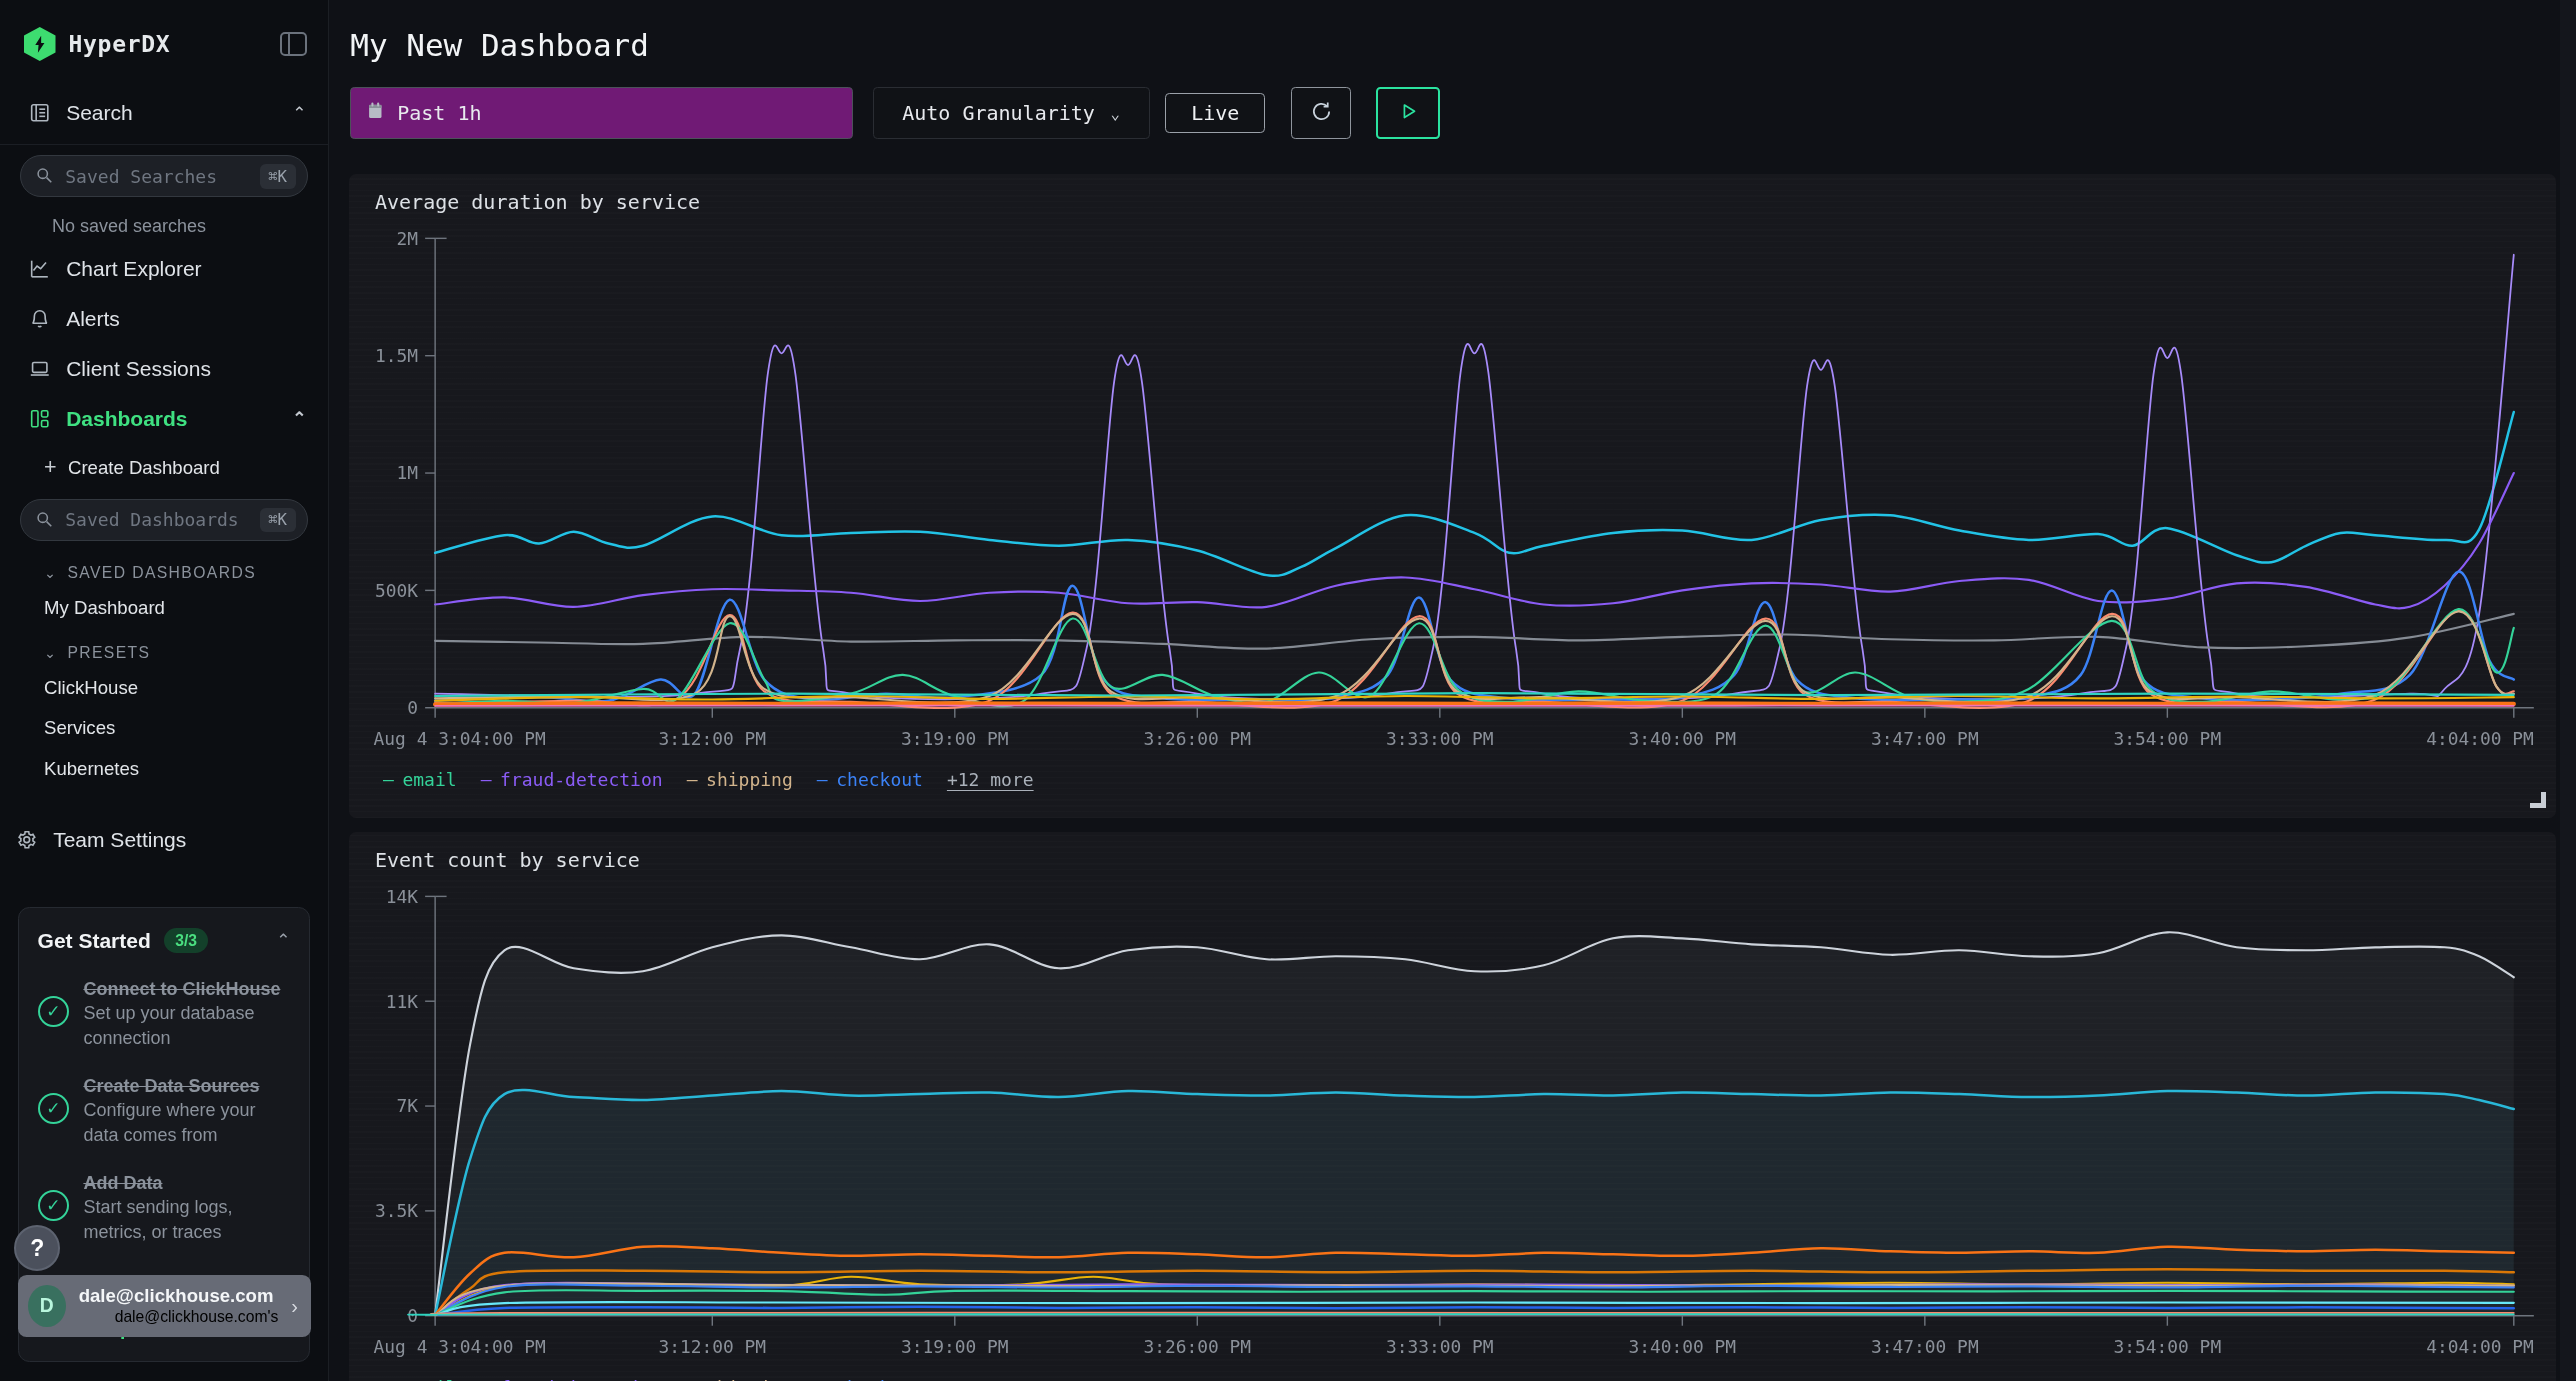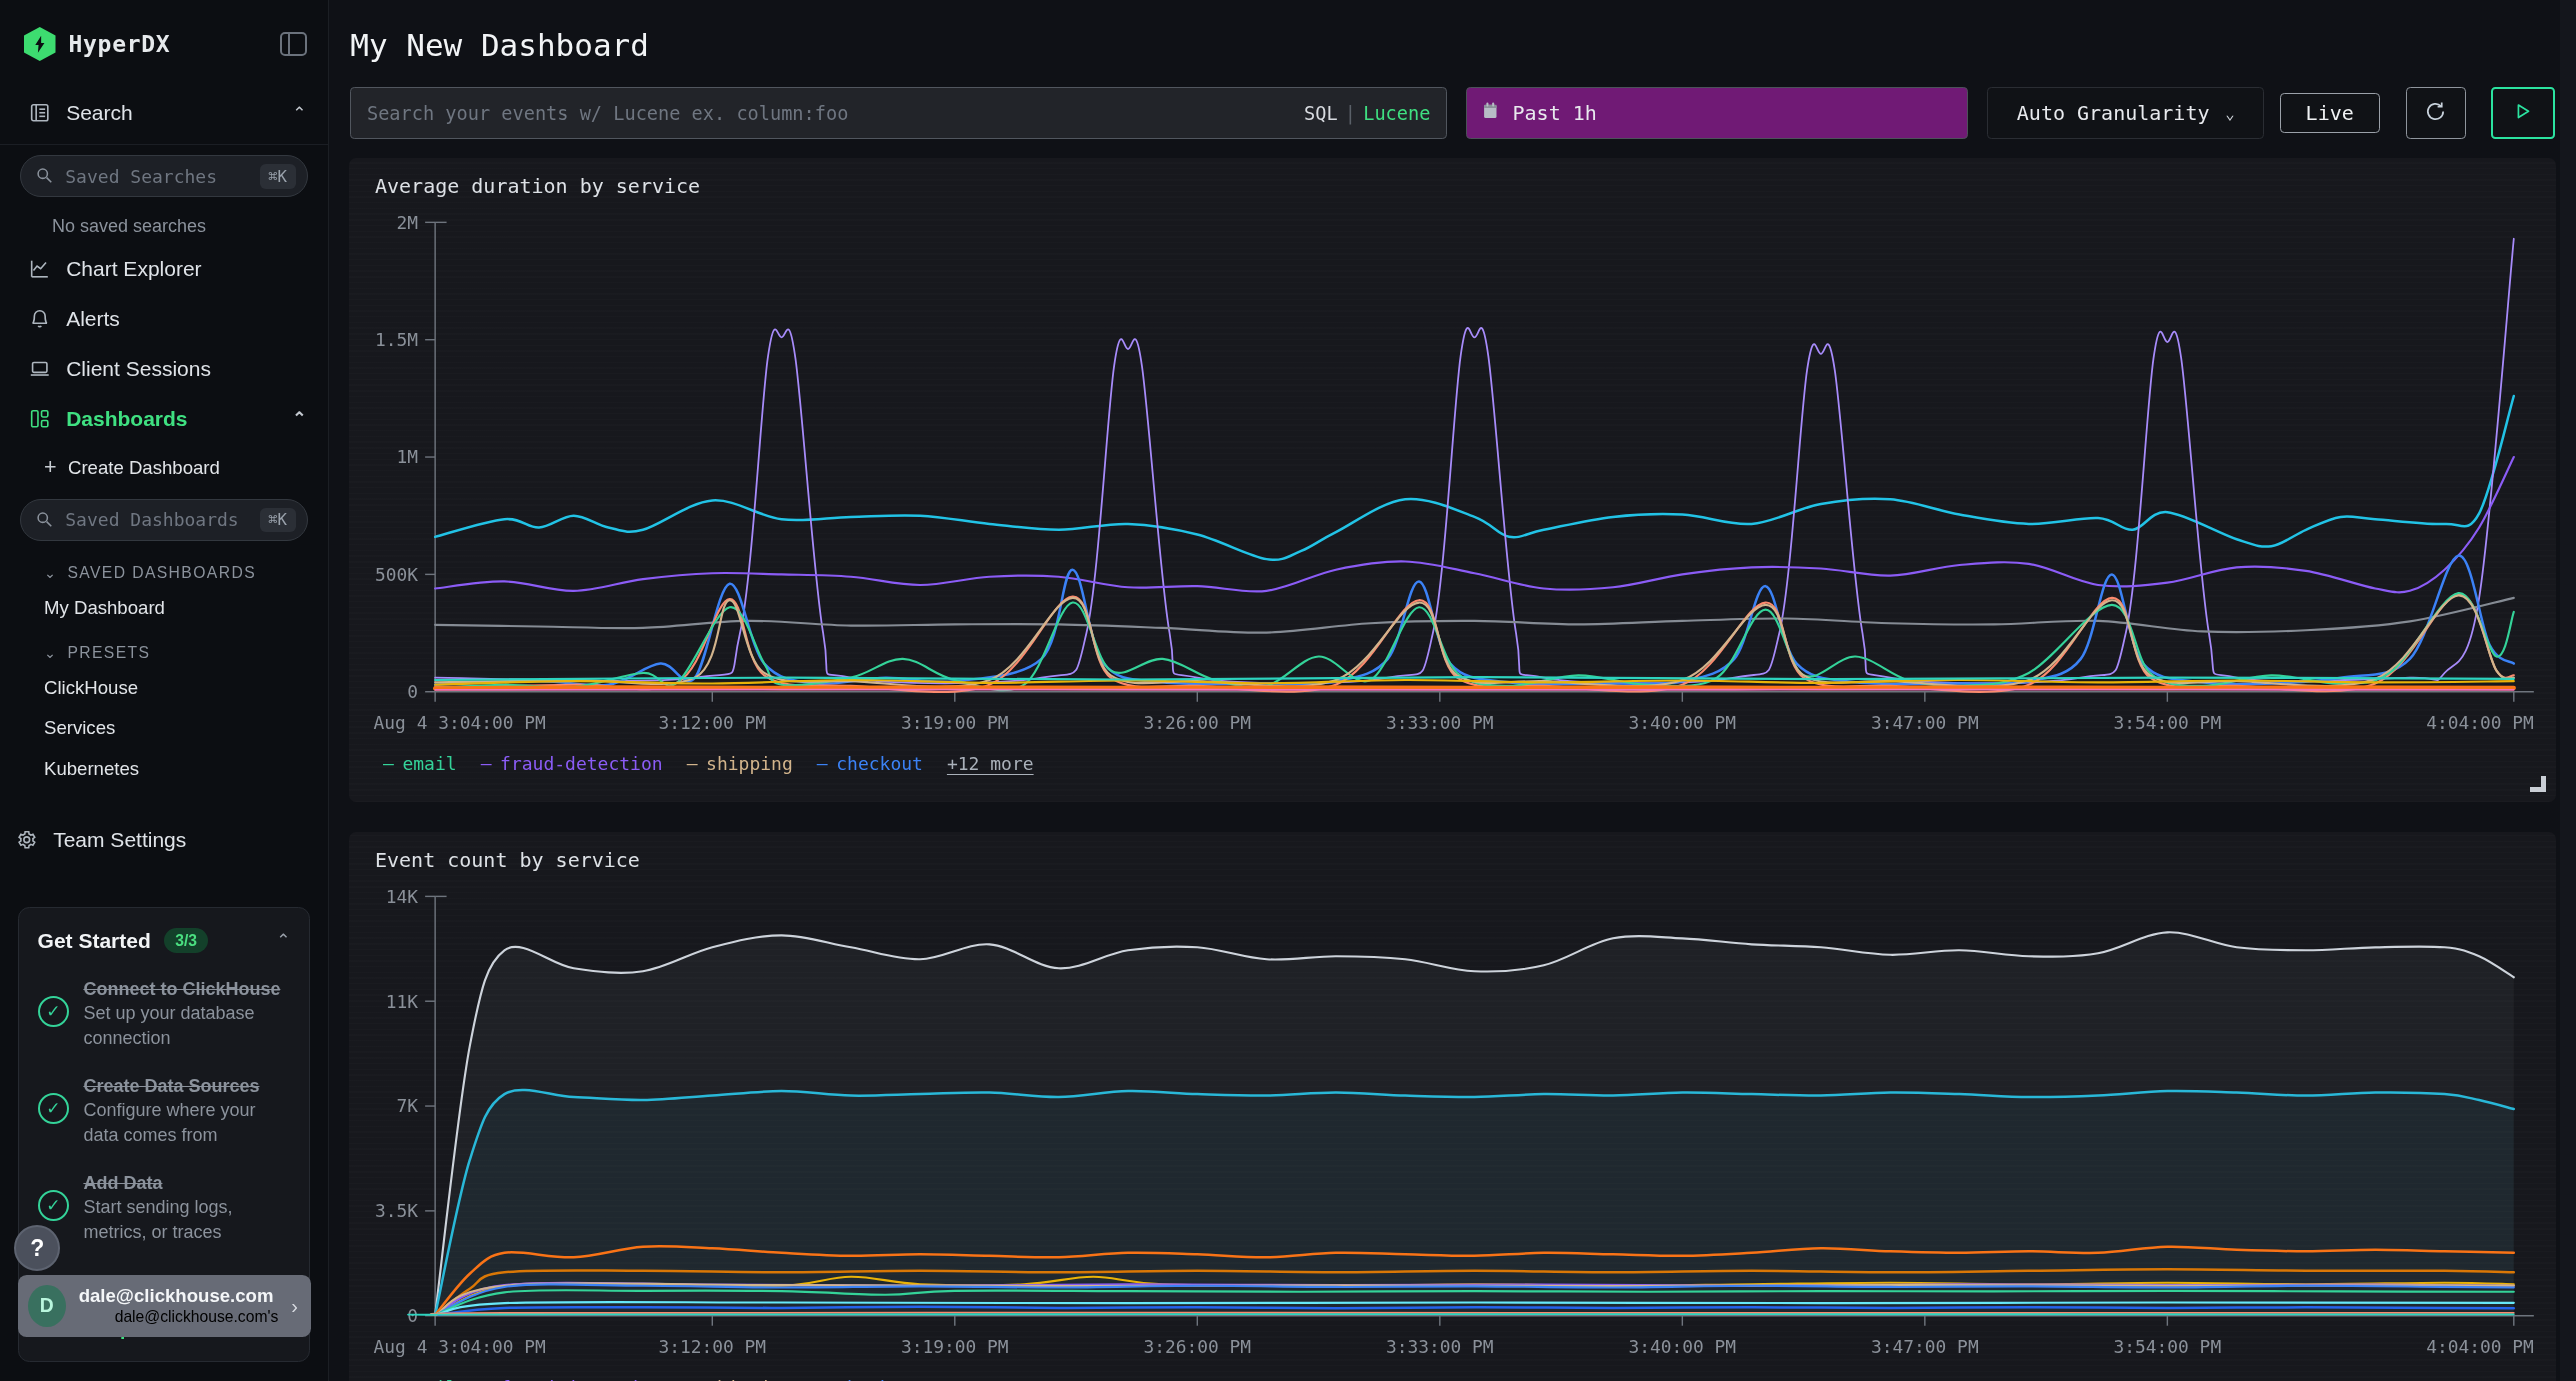--- a/index.html
+++ b/index.html
@@ -84,21 +84,21 @@
   .tb-live { width:100px; height:40px; background:#101216; border:1.4px solid #9ba1a9; border-radius:4.3px;
              display:flex; align-items:center; justify-content:center; margin-right:26px;
              font-size:20px; color:#f0f2f4; }
   .tb-icon-btn { width:60px; height:52px; background:#101216; border:1.4px solid #8f959d; border-radius:4.3px;
                  display:flex; align-items:center; justify-content:center; margin-right:25px; color:#c8d2dc; }
   .tb-play { width:64px; height:52px; background:#101216; border:2.1px solid #2be3a0; border-radius:4.3px;
              display:flex; align-items:center; justify-content:center; margin-right:0; color:#2be3a0; }
 
   .panel { position:absolute; left:18px; right:20px; background:#17181d; border-radius:7.2px;
            background-image:repeating-linear-gradient(0deg, rgba(255,255,255,0.012) 0 1.4px, transparent 1.4px 5.7px); }
-  .panel-1 { top:158px; height:644px; }
+  .panel-1 { top:174px; height:644px; }
   .panel-2 { top:832px; height:580px; }
   .panel-title { font-family:"DejaVu Sans Mono", monospace; font-size:20px; color:#dde1e6; padding:15.7px 0 0 26px; }
   .chart-svg { display:block; width:2186px; margin:0 auto; }
   .legend { display:flex; gap:24px; align-items:center; padding:4.3px 0 0 34px;
             font-family:"DejaVu Sans Mono", monospace; font-size:18px; }
   .legend .li { display:flex; gap:8.6px; align-items:center; }
   .legend .more { color:#aab1ba; text-decoration:underline; text-underline-offset:4.3px; }
   .resize-handle { position:absolute; right:10px; bottom:10px; width:15.7px; height:15.7px;
                    border-right:5px solid #c9ced5; border-bottom:5px solid #c9ced5; }
   .scroll-strip { position:absolute; right:0; top:0; width:15.7px; height:1381px; background:#14161c; }
@@ -263,26 +263,20 @@
       <div class="user-org">dale@clickhouse.com's</div>
     </div>
     <span class="chev">›</span>
   </div>
 </aside>
 
 <main class="main">
   <h1 class="page-title">My New Dashboard</h1>
 
   <div class="toolbar mono">
-    <div class="tb-search">
-      <span class="ph">Search your events w/ Lucene ex. column:foo</span>
-      <span class="tb-lang">
-        <span class="sql">SQL</span><span class="sep">|</span><span class="lucene">Lucene</span>
-      </span>
-    </div>
     <div class="tb-time">
       <span>
         <svg width="18.6" height="18.6" viewBox="0 0 24 24" fill="#b7bdc6">
             <rect x="4" y="5" width="16" height="17" rx="2"></rect>
             <rect x="4" y="5" width="16" height="4" fill="#8a9099"></rect>
             <rect x="7" y="2" width="2.6" height="5" rx="1.2" fill="#b7bdc6"></rect>
             <rect x="14.4" y="2" width="2.6" height="5" rx="1.2" fill="#b7bdc6"></rect>
           </svg>
       </span>
       <span>Past 1h</span>

